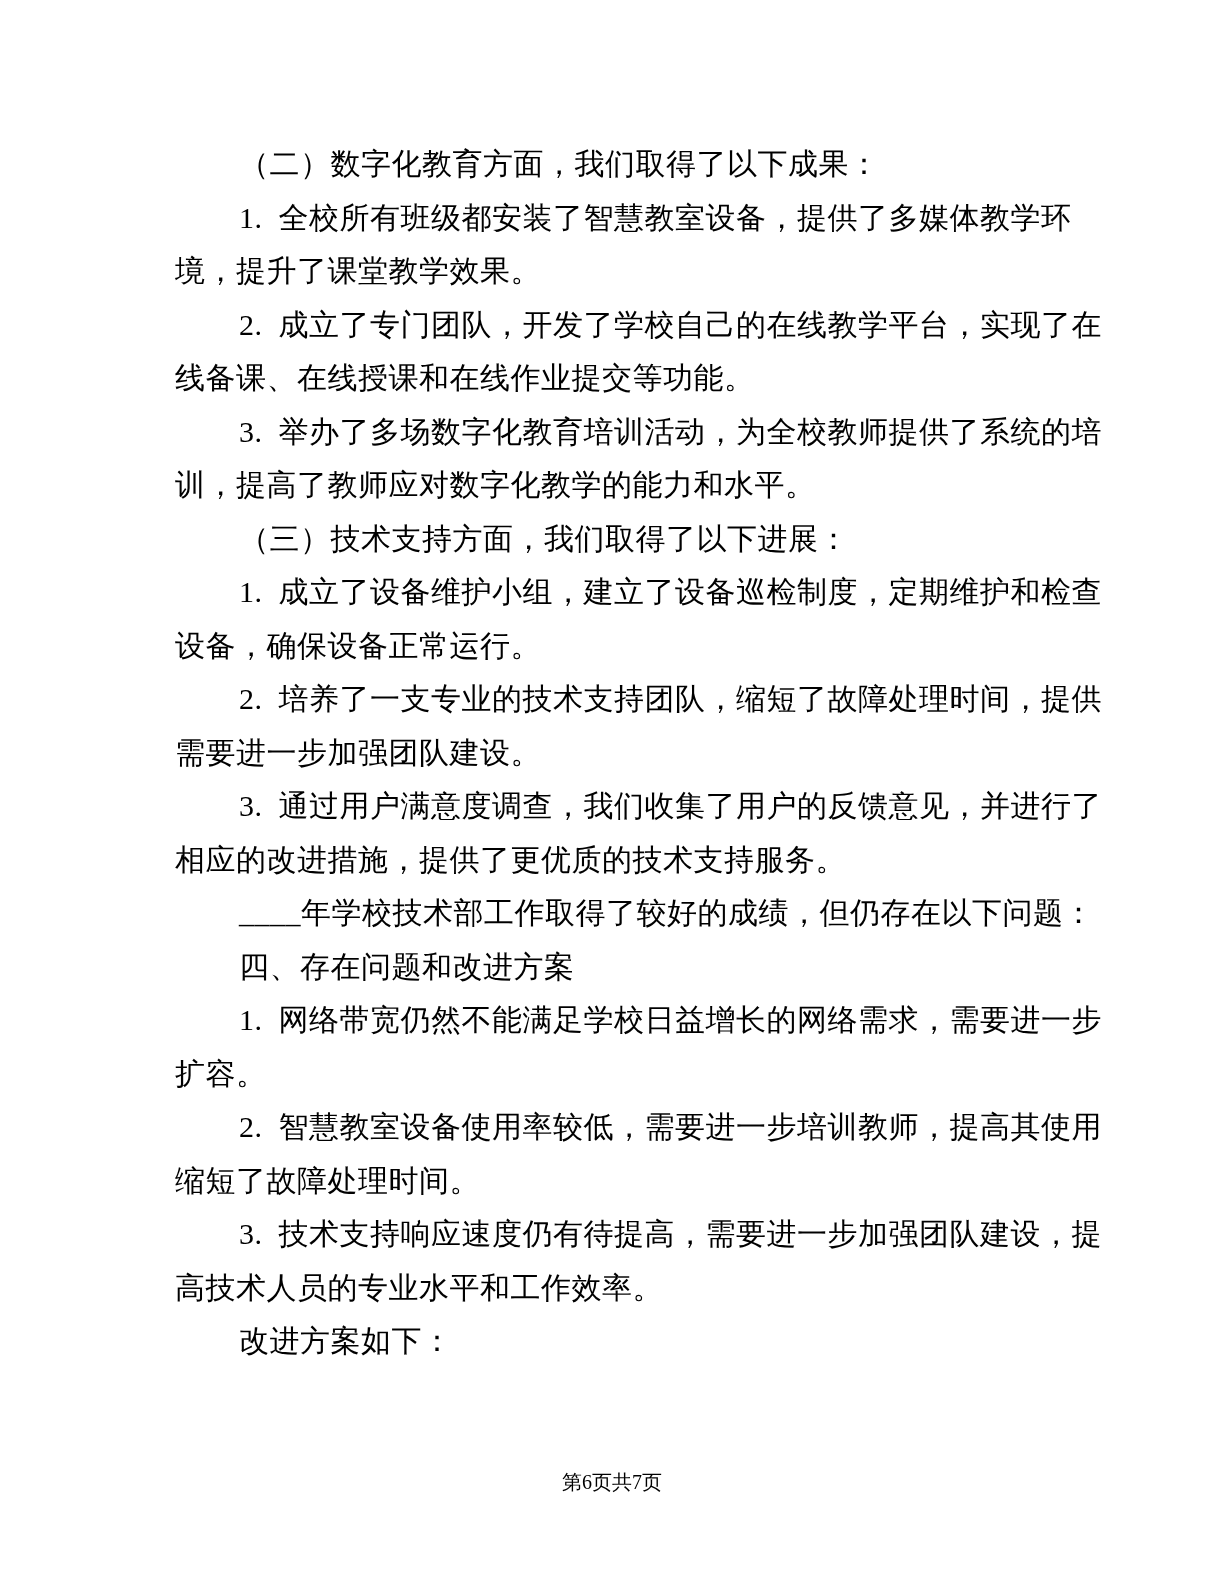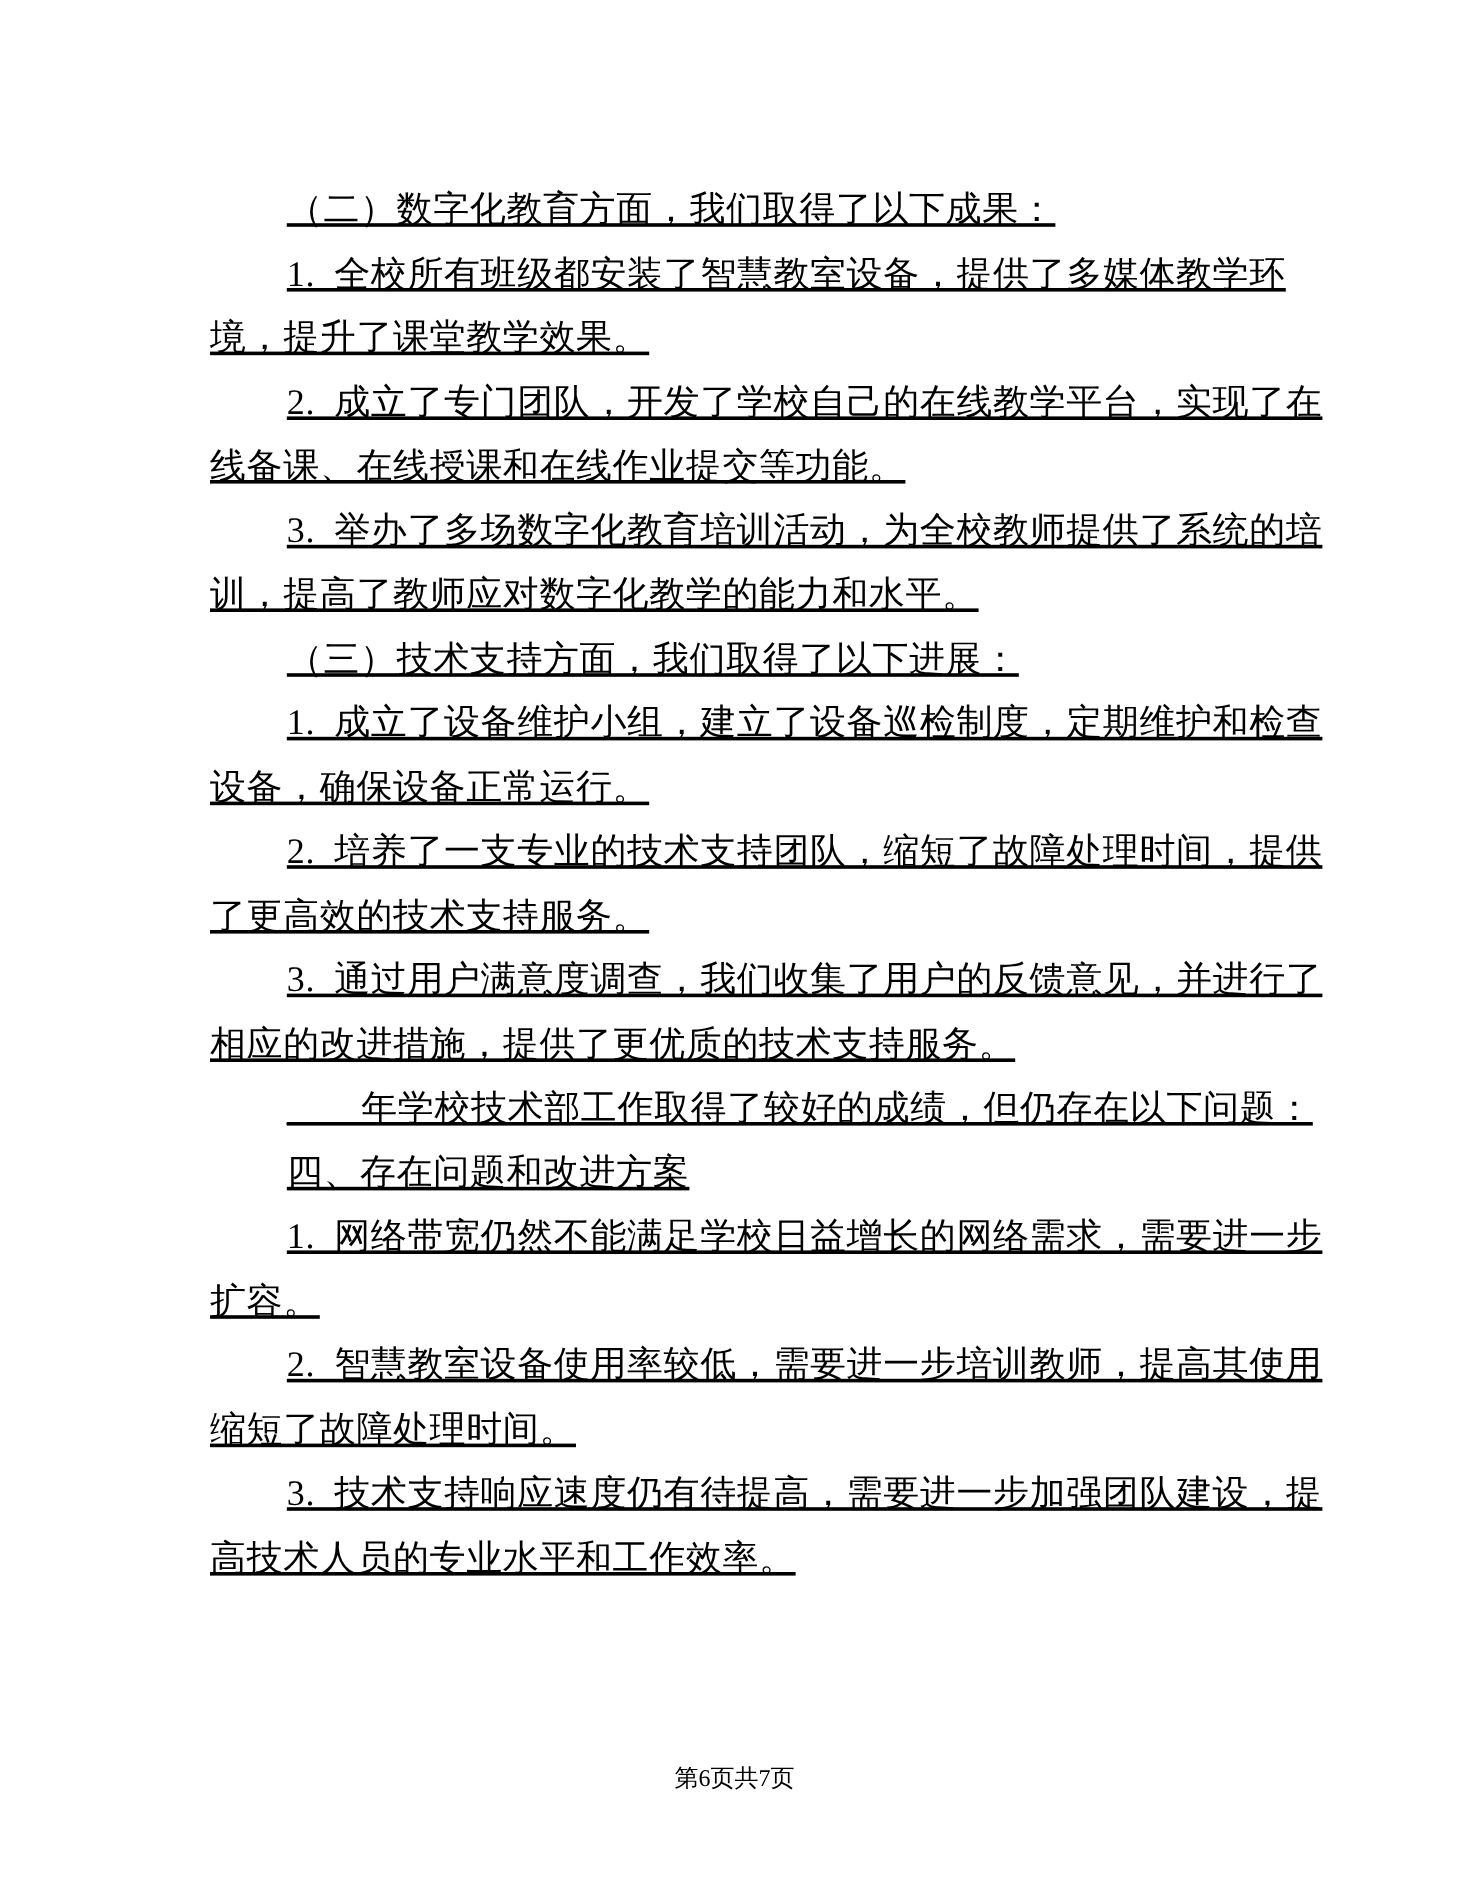--- a/index.html
+++ b/index.html
@@ -12,23 +12,22 @@
     width: 1224px;
     height: 1584px;
     background: #ffffff;
     color: #000000;
     font-family: "Liberation Serif", "DejaVu Serif", serif;
     overflow: hidden;
   }
   .doc-body {
     position: absolute;
     left: 175px;
-    top: 148px;
+    top: 137px;
     width: 889px;
-    text-decoration: underline;
   }
   .line {
     height: 53.5px;
     line-height: 53.5px;
     font-size: 30px;
     white-space: pre;
     letter-spacing: 0.5px;
   }
   .line.indent {
     padding-left: 64px;
@@ -52,26 +51,27 @@
       <div class="line indent">1.  全校所有班级都安装了智慧教室设备，提供了多媒体教学环</div>
       <div class="line">境，提升了课堂教学效果。</div>
       <div class="line indent">2.  成立了专门团队，开发了学校自己的在线教学平台，实现了在</div>
       <div class="line">线备课、在线授课和在线作业提交等功能。</div>
       <div class="line indent">3.  举办了多场数字化教育培训活动，为全校教师提供了系统的培</div>
       <div class="line">训，提高了教师应对数字化教学的能力和水平。</div>
       <div class="line indent">（三）技术支持方面，我们取得了以下进展：</div>
       <div class="line indent">1.  成立了设备维护小组，建立了设备巡检制度，定期维护和检查</div>
       <div class="line">设备，确保设备正常运行。</div>
       <div class="line indent">2.  培养了一支专业的技术支持团队，缩短了故障处理时间，提供</div>
-      <div class="line">了更高效的技术支持服务。</div>
+      <div class="line">需要进一步加强团队建设。</div>
       <div class="line indent">3.  通过用户满意度调查，我们收集了用户的反馈意见，并进行了</div>
       <div class="line">相应的改进措施，提供了更优质的技术支持服务。</div>
       <div class="line indent">____年学校技术部工作取得了较好的成绩，但仍存在以下问题：</div>
       <div class="line indent">四、存在问题和改进方案</div>
       <div class="line indent">1.  网络带宽仍然不能满足学校日益增长的网络需求，需要进一步</div>
       <div class="line">扩容。</div>
       <div class="line indent">2.  智慧教室设备使用率较低，需要进一步培训教师，提高其使用</div>
       <div class="line">缩短了故障处理时间。</div>
       <div class="line indent">3.  技术支持响应速度仍有待提高，需要进一步加强团队建设，提</div>
       <div class="line">高技术人员的专业水平和工作效率。</div>
+      <div class="line indent">改进方案如下：</div>
     </div>
   <div class="footer">第6页共7页</div>
 </div>
 
 </body></html>

